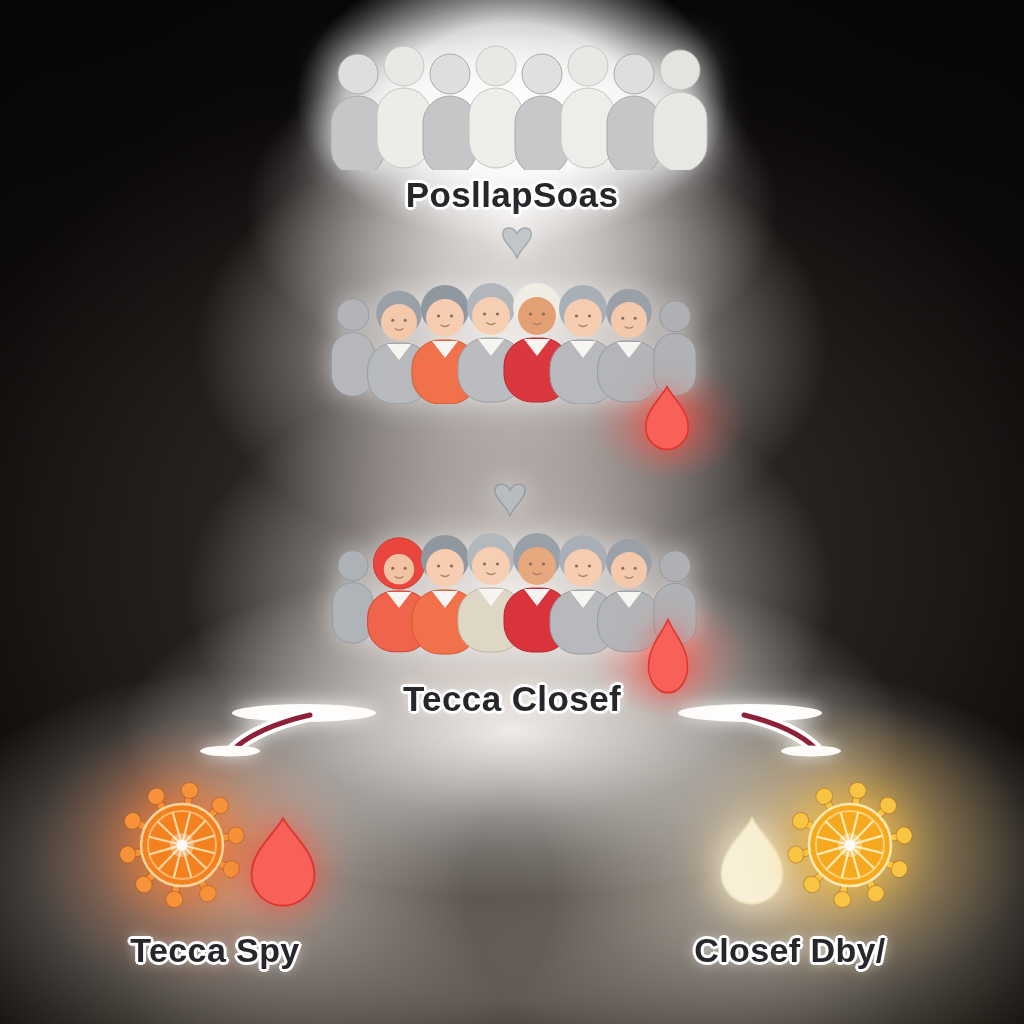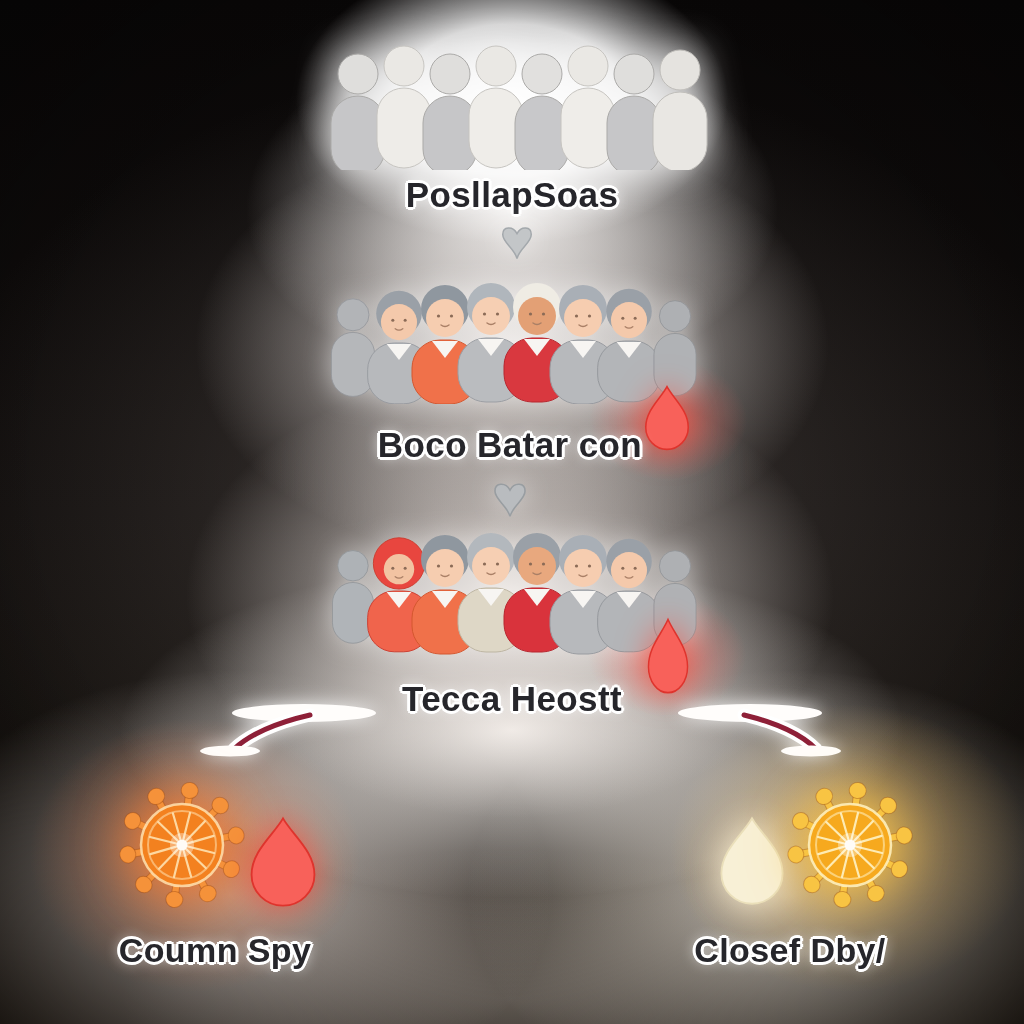--- a/index.html
+++ b/index.html
@@ -148,21 +148,20 @@
       <g transform="translate(350,18) scale(0.78)">
         <circle cx="0" cy="26" r="20" fill="#aeb0b3" stroke="#8f9296" stroke-width="1"></circle>
         <rect x="-27" y="48" width="54" height="80" rx="27" fill="#b0b2b5" stroke="#8f9296" stroke-width="1"></rect>
       </g>
     </svg>
 
   <svg class="abs glow-red" style="left:642px;top:382px;" width="50" height="72" viewBox="-40 -55 80 110" preserveAspectRatio="none">
     <path d="M 0 -48 C 10 -30 34 -12 34 14 A 34 34 0 1 1 -34 14 C -34 -12 -10 -30 0 -48 Z" stroke-width="2.5" fill="#f8615a" stroke="#de342d"></path>
   </svg>
 
-  <div class="label" style="left:310px;top:426px;width:400px;">Boco Batar con</div>
 
   <svg class="abs glow-soft" style="left:491px;top:478px;" width="38" height="42" viewBox="0 0 24 26">
     <path d="M12 24 C 10.2 17 2.5 13.5 2.5 8 C 2.5 2.6 9.2 2.2 12 7.4 C 14.8 2.2 21.5 2.6 21.5 8 C 21.5 13.5 13.8 17 12 24 Z" fill="#b9bcbf" stroke="#989da1" stroke-width="1"></path>
   </svg>
 
   <svg class="abs glow-soft" style="left:325px;top:528px;" width="380" height="128" viewBox="0 0 380 128">
       <g transform="translate(28,18) scale(0.76)">
         <circle cx="0" cy="26" r="20" fill="#aeb2b6" stroke="#8f9397" stroke-width="1"></circle>
         <rect x="-27" y="48" width="54" height="80" rx="27" fill="#b0b4b8" stroke="#8f9397" stroke-width="1"></rect>
       </g>
@@ -223,21 +222,21 @@
       <g transform="translate(350,18) scale(0.78)">
         <circle cx="0" cy="26" r="20" fill="#aeb0b3" stroke="#8f9296" stroke-width="1"></circle>
         <rect x="-27" y="48" width="54" height="80" rx="27" fill="#b0b2b5" stroke="#8f9296" stroke-width="1"></rect>
       </g>
     </svg>
 
   <svg class="abs glow-red" style="left:645px;top:614px;" width="46" height="84" viewBox="-40 -55 80 110" preserveAspectRatio="none">
     <path d="M 0 -48 C 10 -30 34 -12 34 14 A 34 34 0 1 1 -34 14 C -34 -12 -10 -30 0 -48 Z" stroke-width="2.5" fill="#f8615a" stroke="#de342d"></path>
   </svg>
 
-  <div class="label" style="left:312px;top:680px;width:400px;">Tecca Heostt</div>
+  <div class="label" style="left:312px;top:680px;width:400px;">Tecca Closef</div>
 
   <svg class="abs glow-branch" style="left:196px;top:700px;" width="182" height="60" viewBox="0 0 182 60">
     <ellipse cx="108" cy="13" rx="72" ry="9" fill="#fffdfb"></ellipse>
     <path d="M 114 15 Q 62 27 38 49" fill="none" stroke="#ffffff" stroke-width="13" stroke-linecap="round"></path>
     <path d="M 114 15 Q 62 27 38 49" fill="none" stroke-width="5" stroke-linecap="round" stroke="#8e2038"></path>
     <ellipse cx="34" cy="51" rx="30" ry="5.5" fill="#fffdfb"></ellipse>
   </svg>
 
   <svg class="abs glow-branch" style="left:676px;top:700px;" width="182" height="60" viewBox="0 0 182 60">
     <ellipse cx="74" cy="13" rx="72" ry="9" fill="#fffdfb"></ellipse>
@@ -302,21 +301,21 @@
       <line x1="0" y1="-6" x2="0" y2="-33" stroke="#ffe2b0" stroke-width="2.2" opacity="0.9" stroke-linecap="round" transform="rotate(314)"></line>
       <line x1="0" y1="-6" x2="0" y2="-33" stroke="#ffe2b0" stroke-width="2.2" opacity="0.9" stroke-linecap="round" transform="rotate(344)"></line>
       <circle r="12" fill="#ffffff" opacity="0.35"></circle>
       <circle r="5.5" fill="#ffffff" opacity="0.95"></circle>
     </svg>
 
   <svg class="abs glow-red" style="left:246px;top:812px;" width="74" height="100" viewBox="-40 -55 80 110" preserveAspectRatio="none">
     <path d="M 0 -48 C 10 -30 34 -12 34 14 A 34 34 0 1 1 -34 14 C -34 -12 -10 -30 0 -48 Z" stroke-width="2" fill="#f8615a" stroke="#de342d"></path>
   </svg>
 
-  <div class="label" style="left:15px;top:932px;width:400px;font-size:34px;">Coumn Spy</div>
+  <div class="label" style="left:15px;top:932px;width:400px;font-size:34px;">Tecca Spy</div>
 
   <svg class="abs glow-cream" style="left:716px;top:812px;" width="72" height="98" viewBox="-40 -55 80 110" preserveAspectRatio="none">
     <path d="M 0 -48 C 10 -30 34 -12 34 14 A 34 34 0 1 1 -34 14 C -34 -12 -10 -30 0 -48 Z" stroke-width="2" fill="#f8f0d6" stroke="#eadfba"></path>
   </svg>
 
   <svg class="abs glow-yellow" style="left:786px;top:781px;" width="128" height="128" viewBox="-64 -64 128 128">
       <g transform="rotate(8)">
         <rect x="-3.5" y="-56" width="7" height="18" rx="3" fill="#f8c443" stroke="rgba(140,60,10,.35)" stroke-width="1"></rect>
         <ellipse cx="0" cy="-55" rx="8.5" ry="8" fill="#f8c443" stroke="rgba(140,60,10,.35)" stroke-width="1"></ellipse>
       </g>

